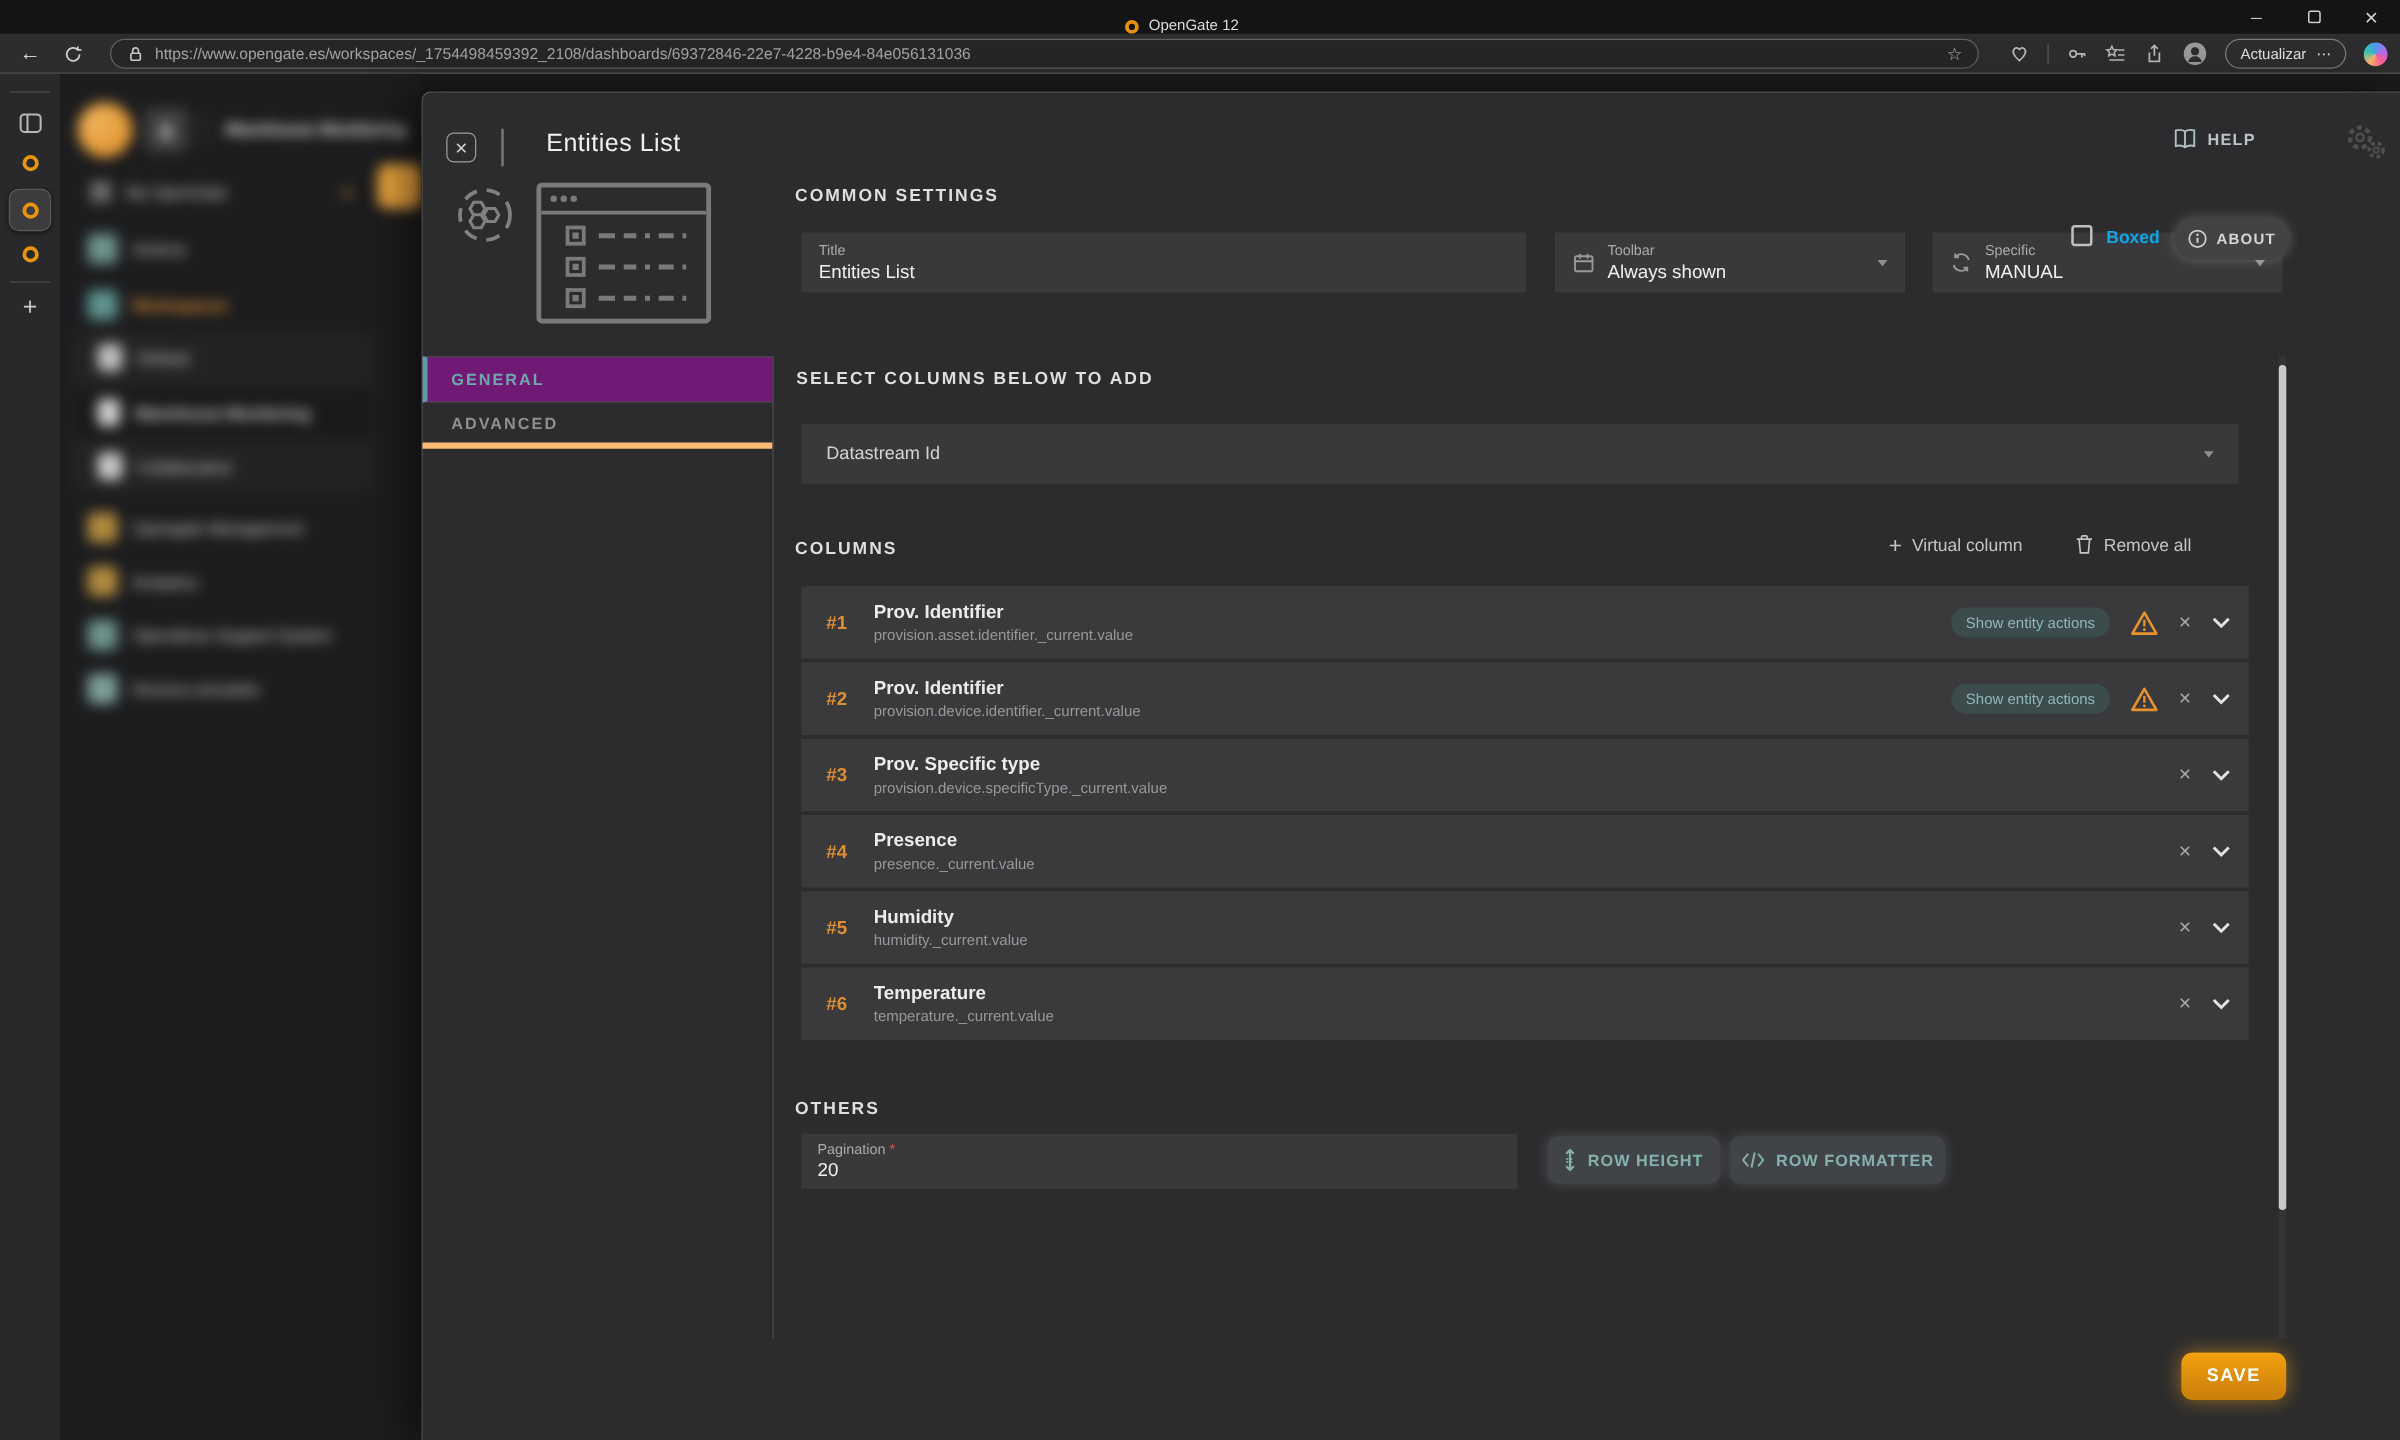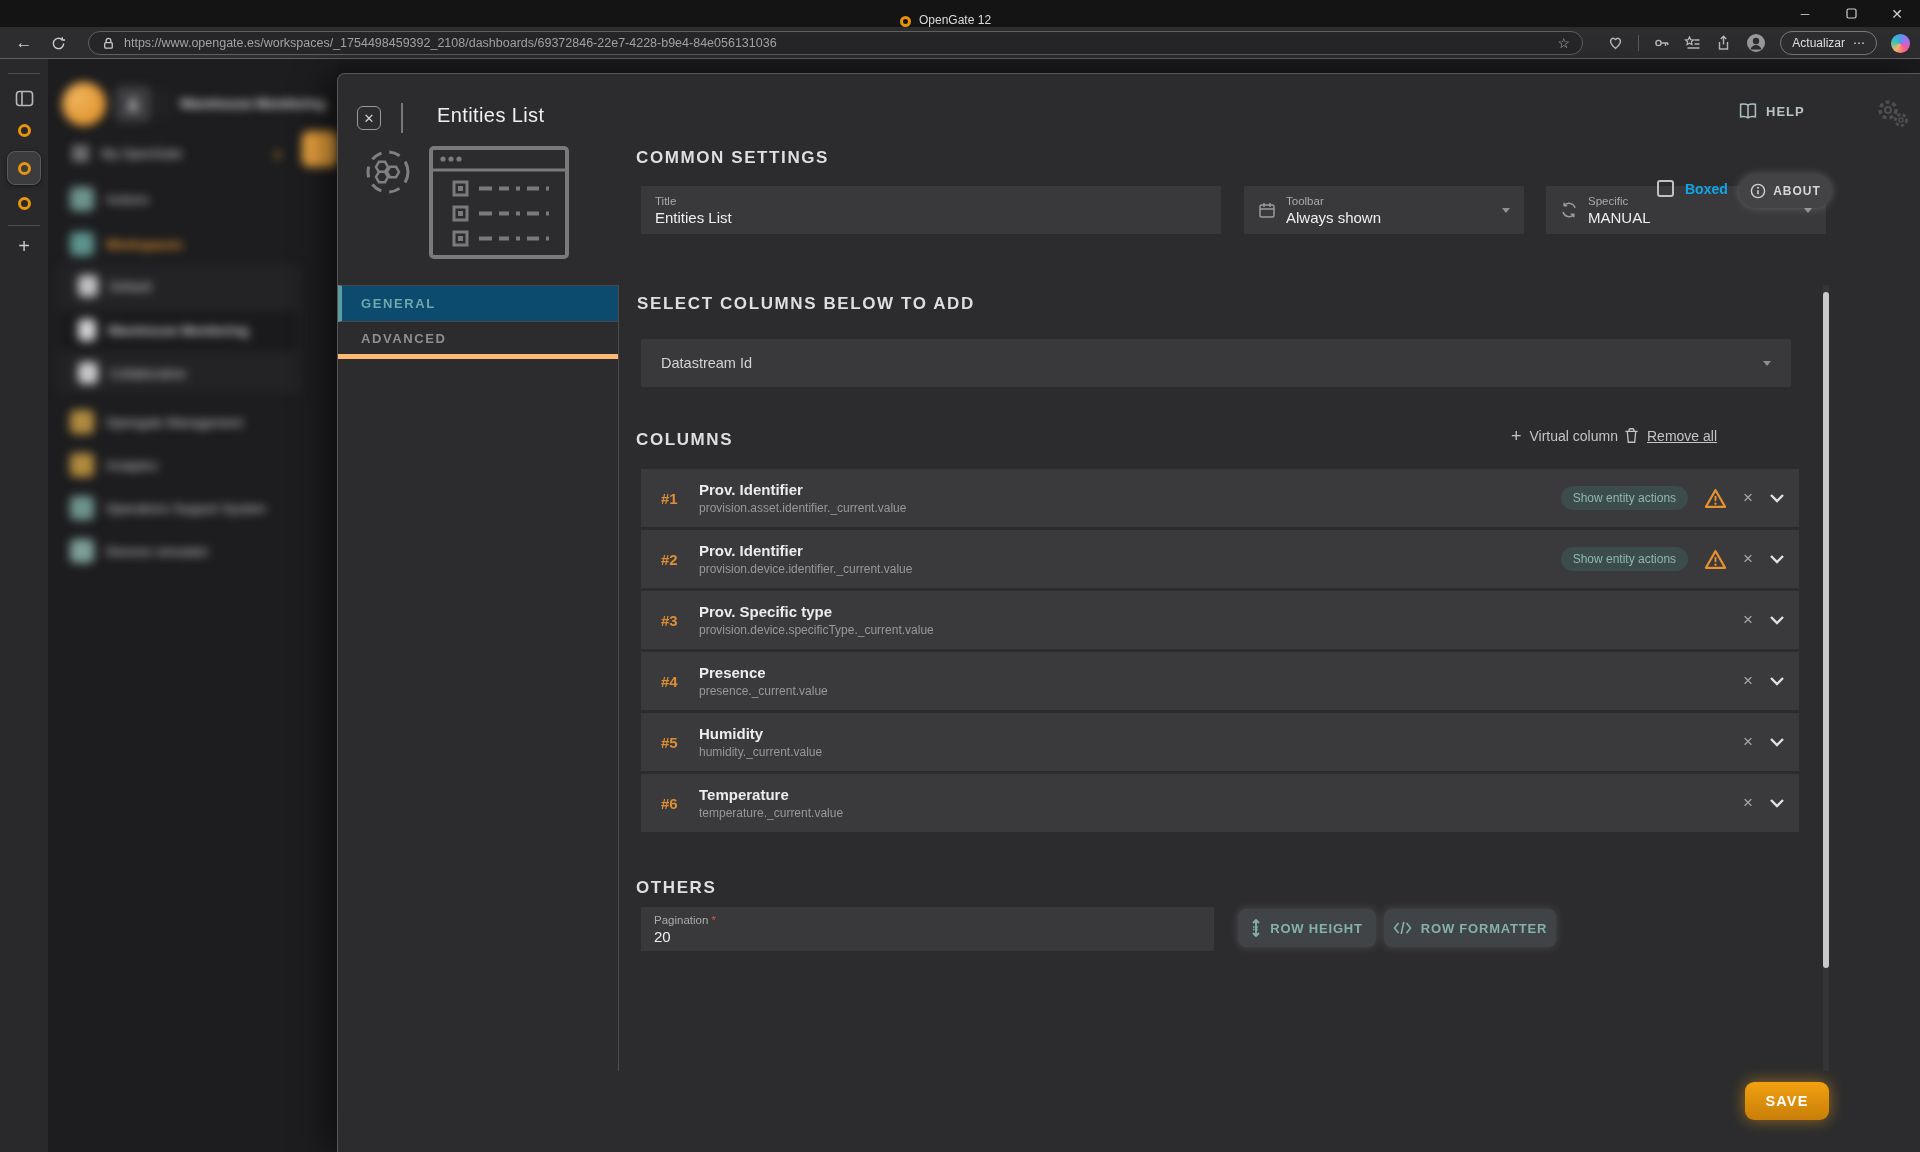--- a/index.html
+++ b/index.html
@@ -48,33 +48,33 @@
   .sb-sub { position:absolute; left:9px; top:205px; width:243px; height:130px; background:#232325; border-radius:6px; }
   .sb-hl { position:absolute; left:12px; top:252px; width:237px; height:40px; background:#1a1a1c; border-radius:4px; }
   .sb-caret { color:#E8962E; font-size:11px; }
   
   .modal { position:absolute; left:337px; top:14px; width:1583px; height:1080px; background:#2c2c2e; border-left:1px solid #57575a; border-top:1px solid #57575a; border-top-left-radius:8px; box-shadow:-12px 0 32px rgba(0,0,0,.5); }
   .m-close { position:absolute; left:19px; top:32px; width:24px; height:24px; border:1.5px solid #9a9a9c; border-radius:6px; color:#cfcfd1; font-size:13px; display:flex; align-items:center; justify-content:center; }
   .m-hdiv { position:absolute; left:63px; top:29px; width:1.5px; height:30px; background:#77777a; }
   .m-title { position:absolute; left:99px; top:30px; color:#f0f0f2; font-size:20px; letter-spacing:.4px; }
   .m-help { position:absolute; left:1400px; top:28px; display:flex; align-items:center; gap:8px; color:#B9C4C4; font-size:13px; font-weight:700; letter-spacing:1px; }
   .m-gears { position:absolute; left:1537px; top:24px; opacity:.55; }
-  .heading { position:absolute; color:#DFDFE1; font-size:17px; font-weight:700; letter-spacing:1.6px; }
+  .heading { position:absolute; color:#DFDFE1; font-size:14px; font-weight:700; letter-spacing:1.6px; }
   .field { position:absolute; top:112px; height:48px; background:#39393b; display:flex; align-items:center; padding:0 14px; gap:10px; }
   .field-stack { display:flex; flex-direction:column; justify-content:center; flex:1; gap:2px; }
   .field-label { color:#ABABAD; font-size:11.5px; }
   .field-value { color:#EFEFF1; font-size:15px; }
   .caret { width:0; height:0; border-left:4px solid transparent; border-right:4px solid transparent; border-top:5px solid #909092; }
   .boxed-wrap { position:absolute; left:1319px; top:106px; display:flex; align-items:center; gap:11px; }
   .boxed-check { width:17px; height:17px; border:2px solid #c0c0c2; border-radius:3px; }
   .boxed-label { color:#0ea5e9; font-size:14px; font-weight:700;text-align:center; }
   .about-btn { position:absolute; left:1401px; top:100px; width:93px; height:34px; background:#434345; border-radius:17px; box-shadow:0 0 9px rgba(255,255,255,.22); display:flex; align-items:center; justify-content:center; gap:7px; color:#D6D6D8; font-size:12px; font-weight:700; letter-spacing:1px; }
   
   .tab { position:absolute; left:0; width:280px; height:37px; display:flex; align-items:center; padding-left:23px; font-size:13px; font-weight:700; letter-spacing:1.6px; border-bottom:1px solid #48484a; }
-  .tab.active { top:211px; background:#0c4a6e; border-top:1px solid #48484a; border-left:4px solid #5C9EA4; color:#6FA7AB; padding-left:19px; }
+  .tab.active { top:211px; background:#701a75; border-top:1px solid #48484a; border-left:4px solid #5C9EA4; color:#6FA7AB; padding-left:19px; }
   .tab.inactive { top:248px; color:#8f8f91; border-bottom:5px solid #fdba74; }
   .vdiv { position:absolute; left:280px; top:211px; width:1px; height:786px; background:#4c4c4e; }
   
   .dropdown { position:absolute; left:303px; top:265px; width:1150px; height:48px; background:#39393b; border-radius:2px; display:flex; align-items:center; padding:0 20px; }
   .dropdown-value { color:#D4D4D6; font-size:14.5px; flex:1; }
   
   .cols-actions { position:absolute; top:353px; display:flex; align-items:center; gap:8px; color:#C4C4C6; font-size:14px; }
   .plus-glyph { font-size:18px; color:#c4c4c6; line-height:1; }
   
   .col-row { position:absolute; left:303px; width:1158px; height:58px; background:#3a3a3d; display:flex; align-items:center; padding:0 14px 0 20px; gap:12px; }
@@ -362,21 +362,21 @@
       <div class="dropdown">
         <span class="dropdown-value">Datastream Id</span>
         <span class="caret"></span>
       </div>
 
       <div class="heading" style="left:298px; top:356px;">COLUMNS</div>
       <div class="cols-actions" style="left:1173px;">
         <span class="plus-glyph">+</span>
         <span>Virtual column</span>
       </div>
-      <div class="cols-actions" style="left:1286px;text-decoration:underline;">
+      <div class="cols-actions" style="left:1322px;">
         <svg width="15" height="17" viewBox="0 0 16 18">
             <path d="M1.5 4.5h13M5.5 4.5V2.8a1 1 0 0 1 1-1h3a1 1 0 0 1 1 1v1.7M3.5 4.5 4.6 16.2h6.8L12.5 4.5" fill="none" stroke="#c4c4c6" stroke-width="1.4"></path>
           </svg>
         <span>Remove all</span>
       </div>
 
       <div class="col-row" style="top:395px;">
         <span class="row-idx">#1</span>
         <div class="row-text">
           <span class="row-name">Prov. Identifier</span>

